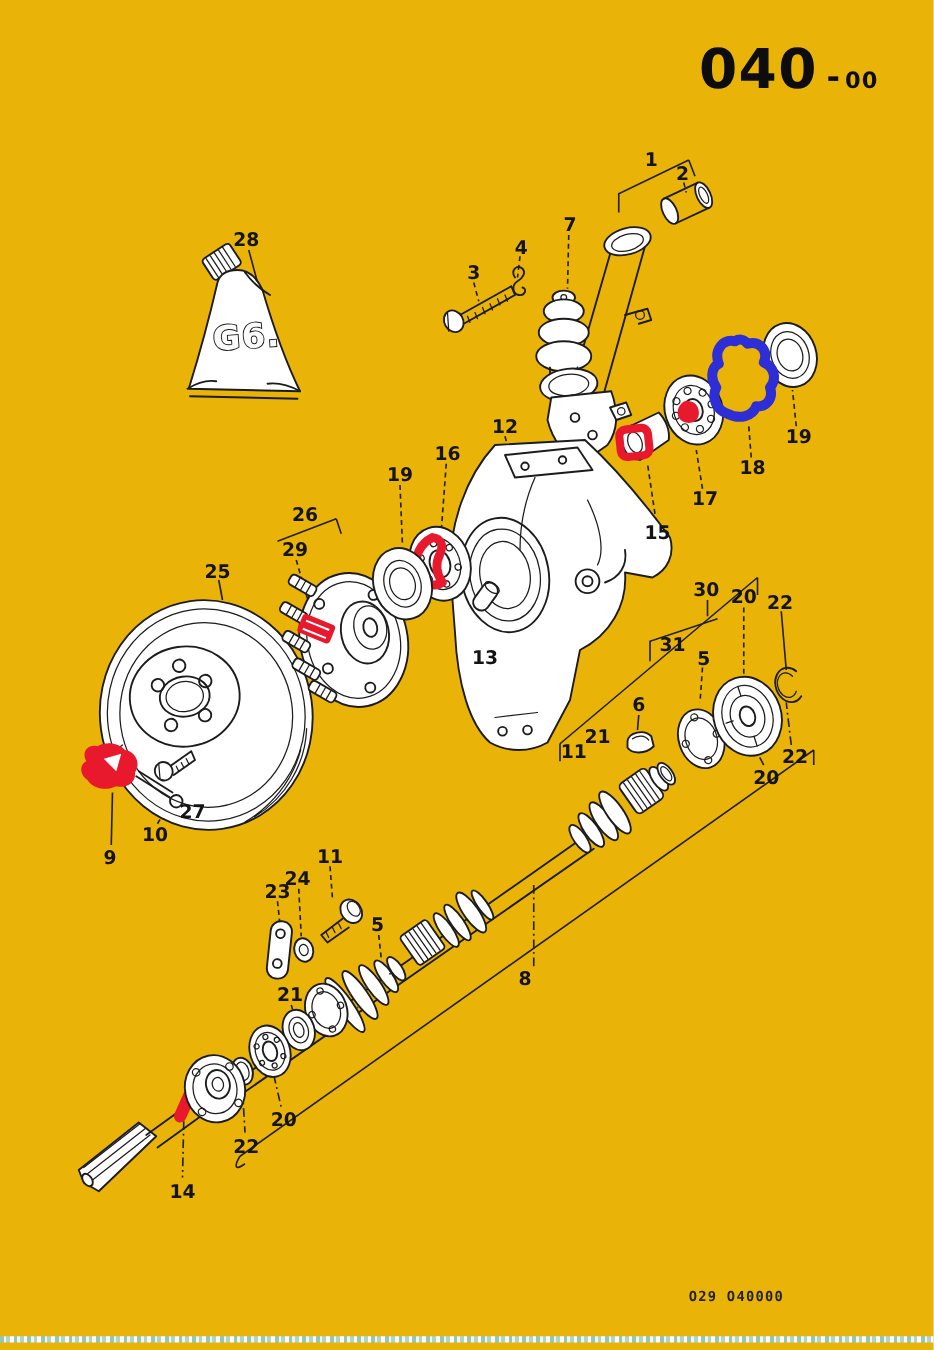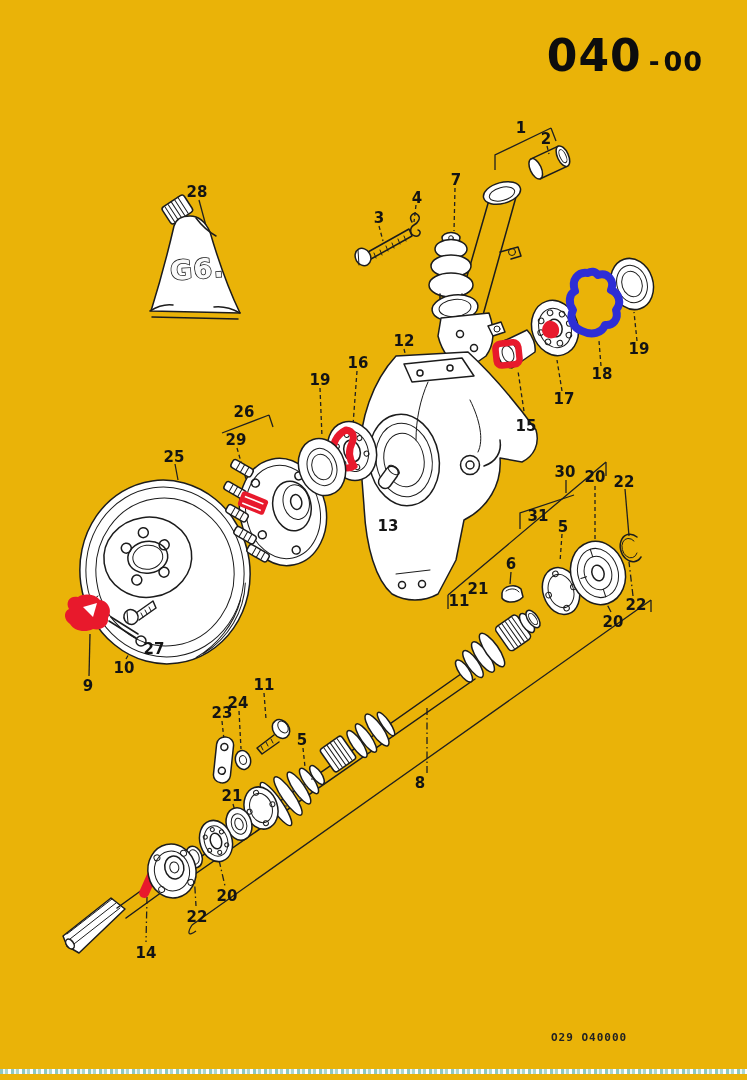--- a/index.html
+++ b/index.html
@@ -1,21 +1,21 @@
 <!DOCTYPE html>
 <html><head>
 <meta charset="utf-8">
 <style>
   html,body{margin:0;padding:0;background:#fff;}
   #page{position:relative;width:747px;height:1080px;background:#eab308;overflow:hidden;
         font-family:"DejaVu Sans",sans-serif;}
   #header{position:absolute;top:34px;right:44px;display:flex;align-items:baseline;color:#0d0d0d;}
   #header .code{font-size:44px;font-weight:800;letter-spacing:1px;line-height:1;}
   #header .sep{font-size:26px;font-weight:800;margin:0 4px 0 7px;}
-  #header .suffix{font-size:27px;font-weight:800;letter-spacing:1px;}
+  #header .suffix{font-size:18px;font-weight:800;letter-spacing:1px;}
   #footer-code{position:absolute;left:551px;top:1031px;font-family:"DejaVu Sans Mono",monospace;
         font-weight:700;font-size:11px;letter-spacing:1px;color:#222;}
   #divider{position:absolute;left:0;top:1069px;width:747px;height:5px;
         background:repeating-linear-gradient(90deg,#8ec8c0 0 3px,#eef7f5 3px 5px,#abd6cf 5px 8px,#ffffff 8px 11px);}
   svg{position:absolute;left:0;top:0;}
   .k{fill:none;stroke:#1c1c1c;stroke-width:1.5;stroke-linecap:round;stroke-linejoin:round;}
   .kf{fill:#fff;stroke:#1c1c1c;stroke-width:1.5;stroke-linejoin:round;}
   .kt{fill:none;stroke:#1c1c1c;stroke-width:1;stroke-linecap:round;}
   .ld{fill:none;stroke:#202020;stroke-width:1.3;}
   .dsh{stroke-dasharray:4 3;}

